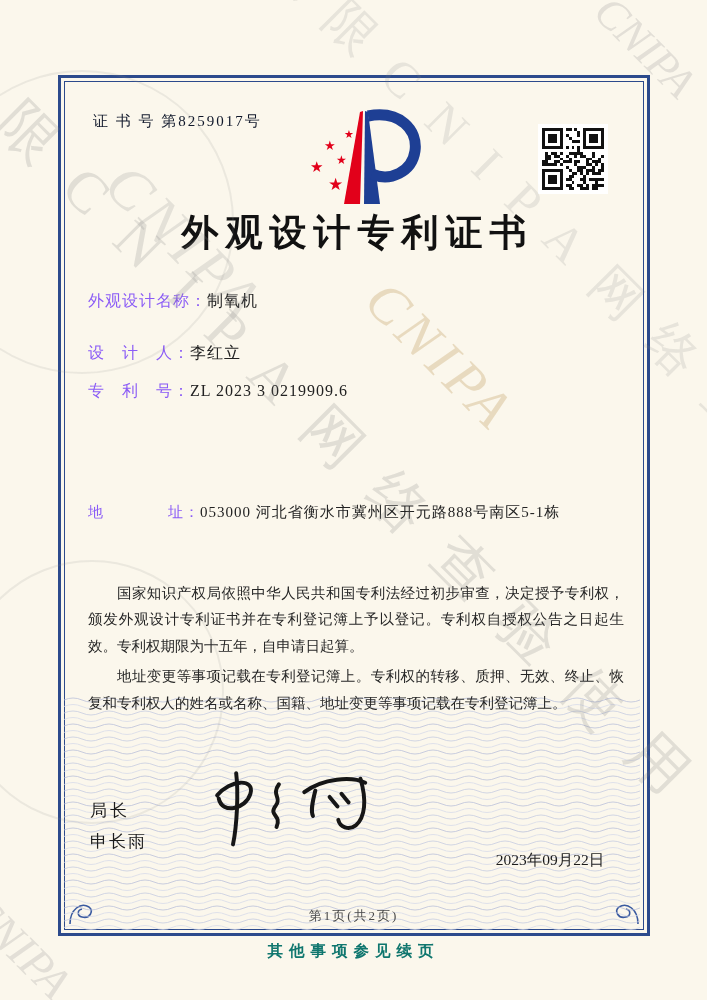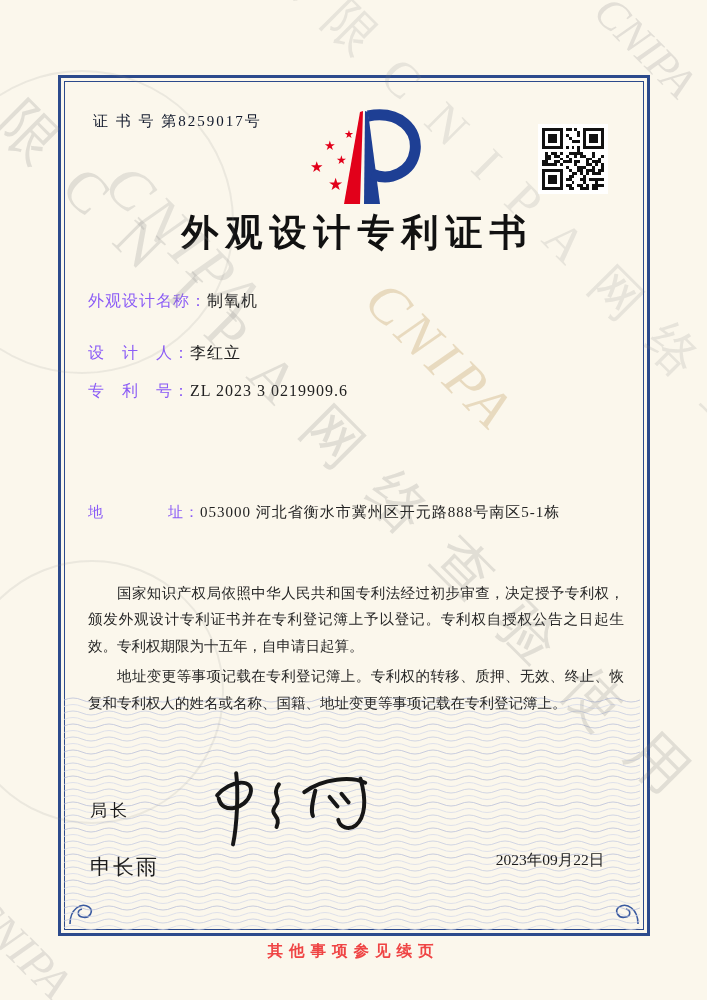--- a/index.html
+++ b/index.html
@@ -39,25 +39,25 @@
   .field-row .val{color:#222;}
   .row1{top:291px;} .row2{top:343px;} .row3{top:381px;} .row4{top:421px;}
   .row5{top:461px;} .row6{top:503px; font-size:15px;} .row7{top:547px;}
   .grant-no{margin-left:42px;}
   .body-text{left:88px; top:580px; width:536px; font-size:14.5px; line-height:1.82;
              text-align:justify; color:#262626;}
   .body-text p{margin:0 0 4px 0; text-indent:2em;}
   .waves{left:64px; top:694px; z-index:2;}
   .sig-svg{left:195px; top:764px; z-index:4;}
   .signer-title{left:90px; top:799px; font-size:17px; letter-spacing:3px;}
-  .signer-name{left:90px; top:853px; font-size:21px; letter-spacing:2px;}
+  .signer-name{left:90px; top:830px; font-size:17px; letter-spacing:2px;}
   .issue-date{left:460px; top:850px; width:180px; text-align:center; font-size:15.5px;}
   .page-info{left:0; right:0; top:907px; text-align:center; font-size:13px; color:#4a4a4a; letter-spacing:2px;}
   .continuation{left:0; right:0; top:941px; text-align:center; font-size:15.5px; font-weight:600;
-                letter-spacing:6px; color:#ef4444; z-index:3;}
+                letter-spacing:6px; color:#0f766e; z-index:3;}
 </style>
 </head>
 <body>
 
 <div class="page">
 
   <div class="wm wm-line1">仅限CNIPA网络查验使用</div>
   <div class="wm wm-line2">仅限CNIPA网络查验使用</div>
   <div class="wm wm-cnipa-tan">CNIPA</div>
   <div class="wm wm-cnipa-gray">CNIPA</div>
@@ -293,15 +293,16 @@
       <path d="M209 13 C217 40 215 62 203 72 C194 79 183 74 181 65"></path>
       <path d="M170 36 L180 48"></path>
       <path d="M185 32 L194 43"></path>
     </g>
   </svg>
   <div class="abs signer-title">局长</div>
   <div class="abs signer-name">申长雨</div>
 
   <div class="abs issue-date">2023年09月22日</div>
 
+  <div class="abs page-info">第1页(共2页)</div>
   <div class="abs continuation">其他事项参见续页</div>
 
 </div>
 
 </body></html>

